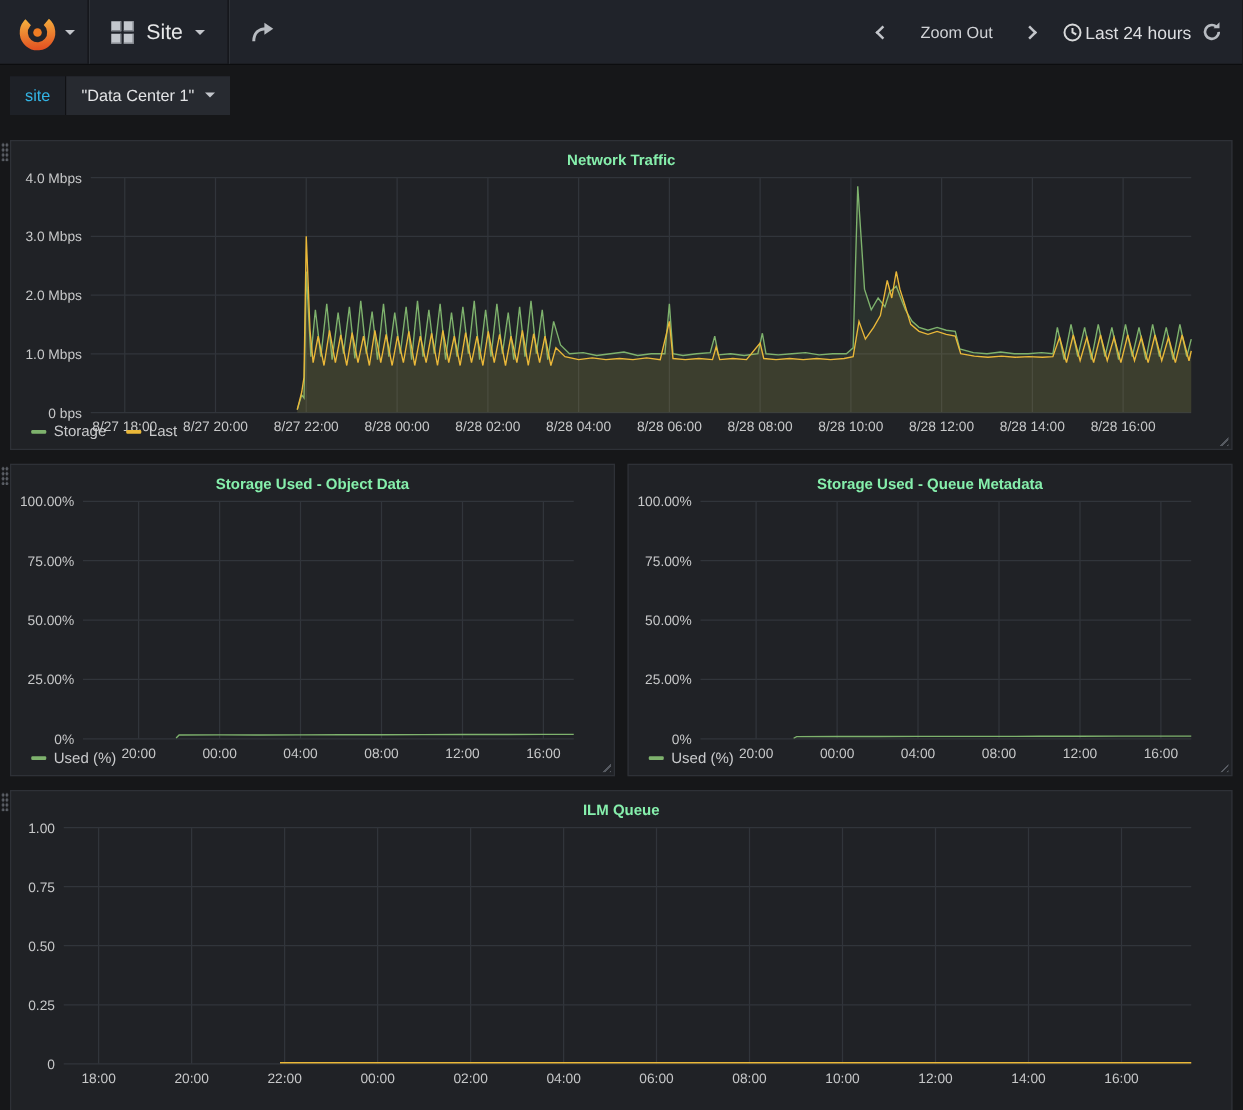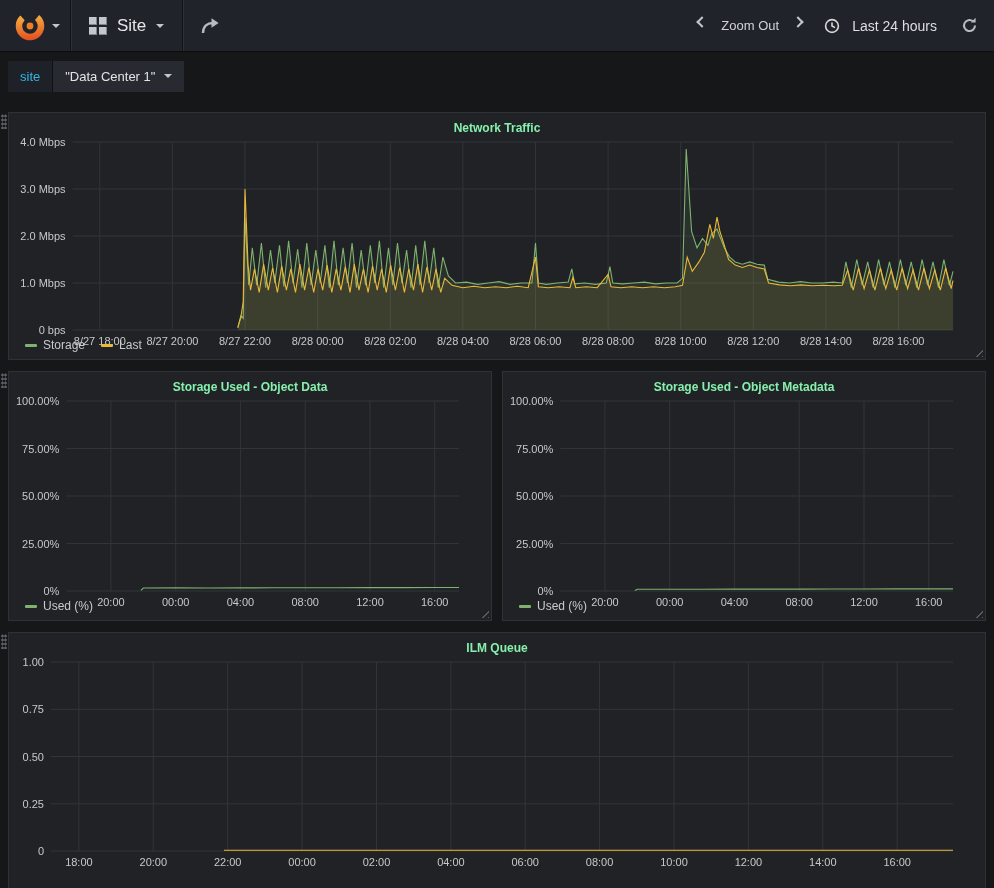--- a/index.html
+++ b/index.html
@@ -13,27 +13,27 @@
   .nav-left{display:flex;align-items:stretch}
   .logo-wrap{display:flex;align-items:center;padding:0 10px 0 13px;cursor:pointer}
   .logo-caret{margin-left:5px}
   .nav-sep{width:1px;background:#121317;box-shadow:1px 0 0 #2d3036}
   .dash-picker{display:flex;align-items:center;gap:10px;padding:0 18px;
     font-size:17px;color:#e6e7e8;cursor:pointer}
   .grid-icon{display:inline-grid;grid-template-columns:8px 8px;grid-gap:2px}
   .grid-icon i{width:8px;height:8px;background:#c3c7cd;border-right:1px solid #81858c;border-bottom:1px solid #81858c}
   .share-btn{display:flex;align-items:center;padding:0 17px;cursor:pointer;background:none;border:none}
   .nav-right{display:flex;align-items:center;padding-right:16px}
-  .zoom-ctrl{display:flex;align-items:flex-start;gap:15px;margin-right:22px}
+  .zoom-ctrl{display:flex;align-items:center;gap:26px;margin-right:22px}
   .zoom-label{font-size:13px;color:#d0d2d6;cursor:pointer}
   .chev{width:8px;height:8px;border-left:2px solid #c3c6cb;border-bottom:2px solid #c3c6cb;display:inline-block;cursor:pointer}
   .chev.left{transform:rotate(45deg)}
   .chev.right{transform:rotate(225deg)}
-  .time-ctrl{display:flex;align-items:center;gap:12px;font-size:14px;color:#dddee1;
-    margin-right:24px;cursor:pointer}
+  .time-ctrl{display:flex;align-items:center;gap:2px;font-size:14px;color:#dddee1;
+    margin-right:8px;cursor:pointer}
   .refresh-btn{display:flex;align-items:center;background:none;border:none;cursor:pointer}
   .caret{width:0;height:0;border-left:4px solid transparent;border-right:4px solid transparent;
     border-top:4px solid #c3c6cb;display:inline-block}
 
   
   .submenu{height:48px;display:flex;align-items:center;padding:0 8px}
   .variable{display:flex;align-items:center;height:31px}
   .var-label{background:#1e2127;color:#33b5e5;font-size:13px;padding:0 12px;height:100%;
     display:flex;align-items:center;cursor:pointer;border-right:1px solid #101114}
   .var-value{background:#272a30;color:#e3e4e6;font-size:13px;padding:0 12px;height:100%;
@@ -218,21 +218,21 @@
           </svg></div>
       <div class="legend">
           <span class="legend-item">
             <span class="legend-icon" style="background:#7EB26D"></span>
             <span>Used (%)</span>
           </span>
         </div>
       <span class="resize"></span>
     </div>
     <div class="panel">
-      <div class="panel-title">Storage Used - Object Metadata</div>
+      <div class="panel-title">Storage Used - Queue Metadata</div>
       <div class="chart"><svg width="482" height="216">
             <line x1="101.9" y1="6" x2="101.9" y2="196" stroke="#31353b"></line>
             <text class="tick" x="101.9" y="211" text-anchor="middle">20:00</text>
             <line x1="166.7" y1="6" x2="166.7" y2="196" stroke="#31353b"></line>
             <text class="tick" x="166.7" y="211" text-anchor="middle">00:00</text>
             <line x1="231.4" y1="6" x2="231.4" y2="196" stroke="#31353b"></line>
             <text class="tick" x="231.4" y="211" text-anchor="middle">04:00</text>
             <line x1="296.2" y1="6" x2="296.2" y2="196" stroke="#31353b"></line>
             <text class="tick" x="296.2" y="211" text-anchor="middle">08:00</text>
             <line x1="361.0" y1="6" x2="361.0" y2="196" stroke="#31353b"></line>

